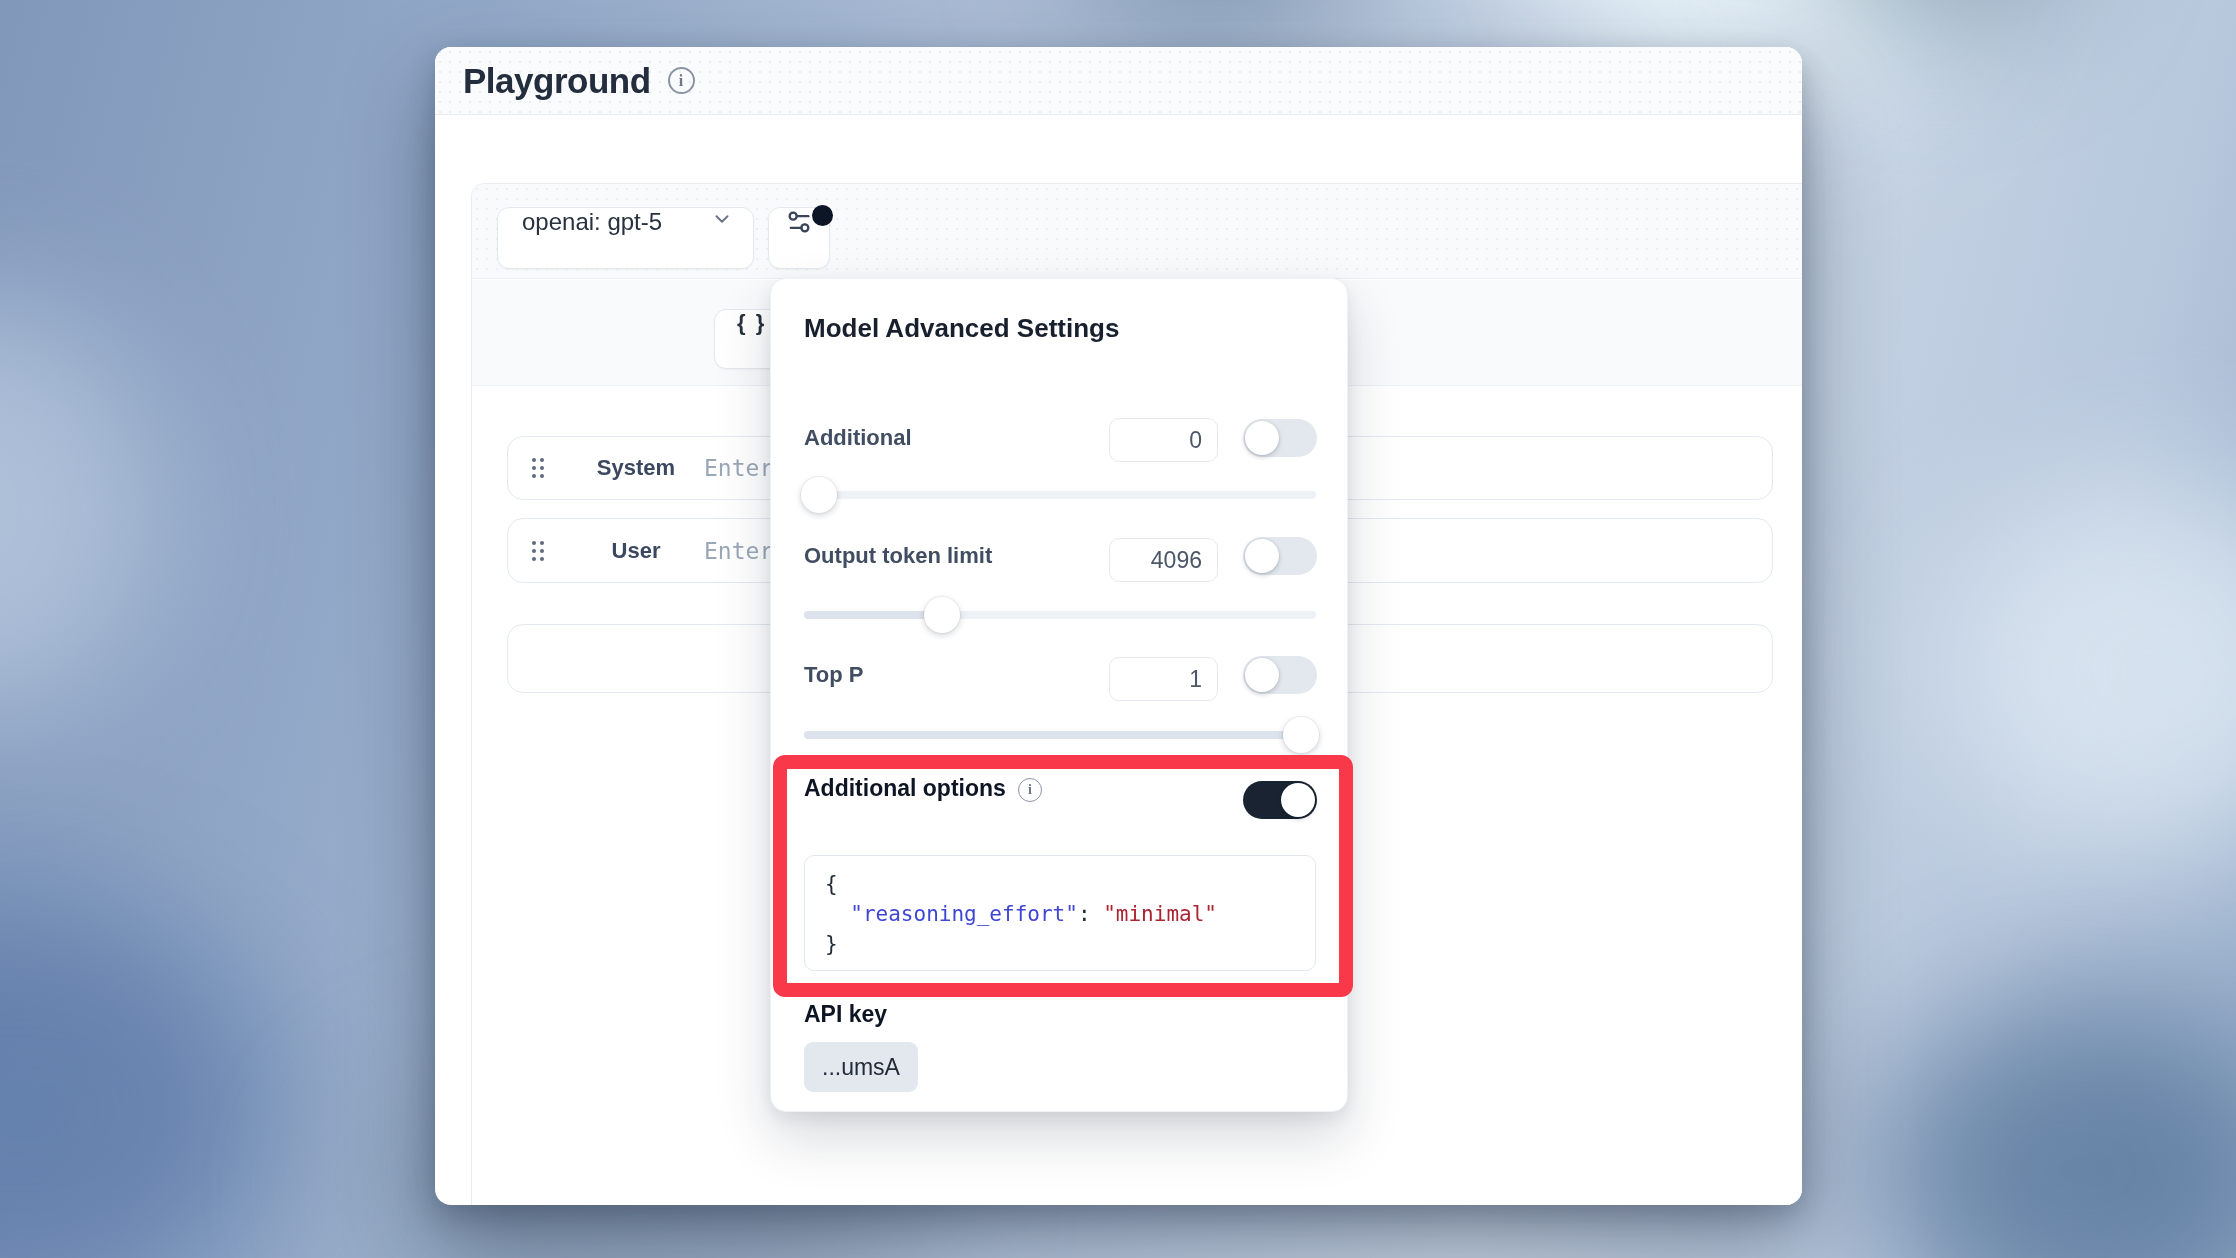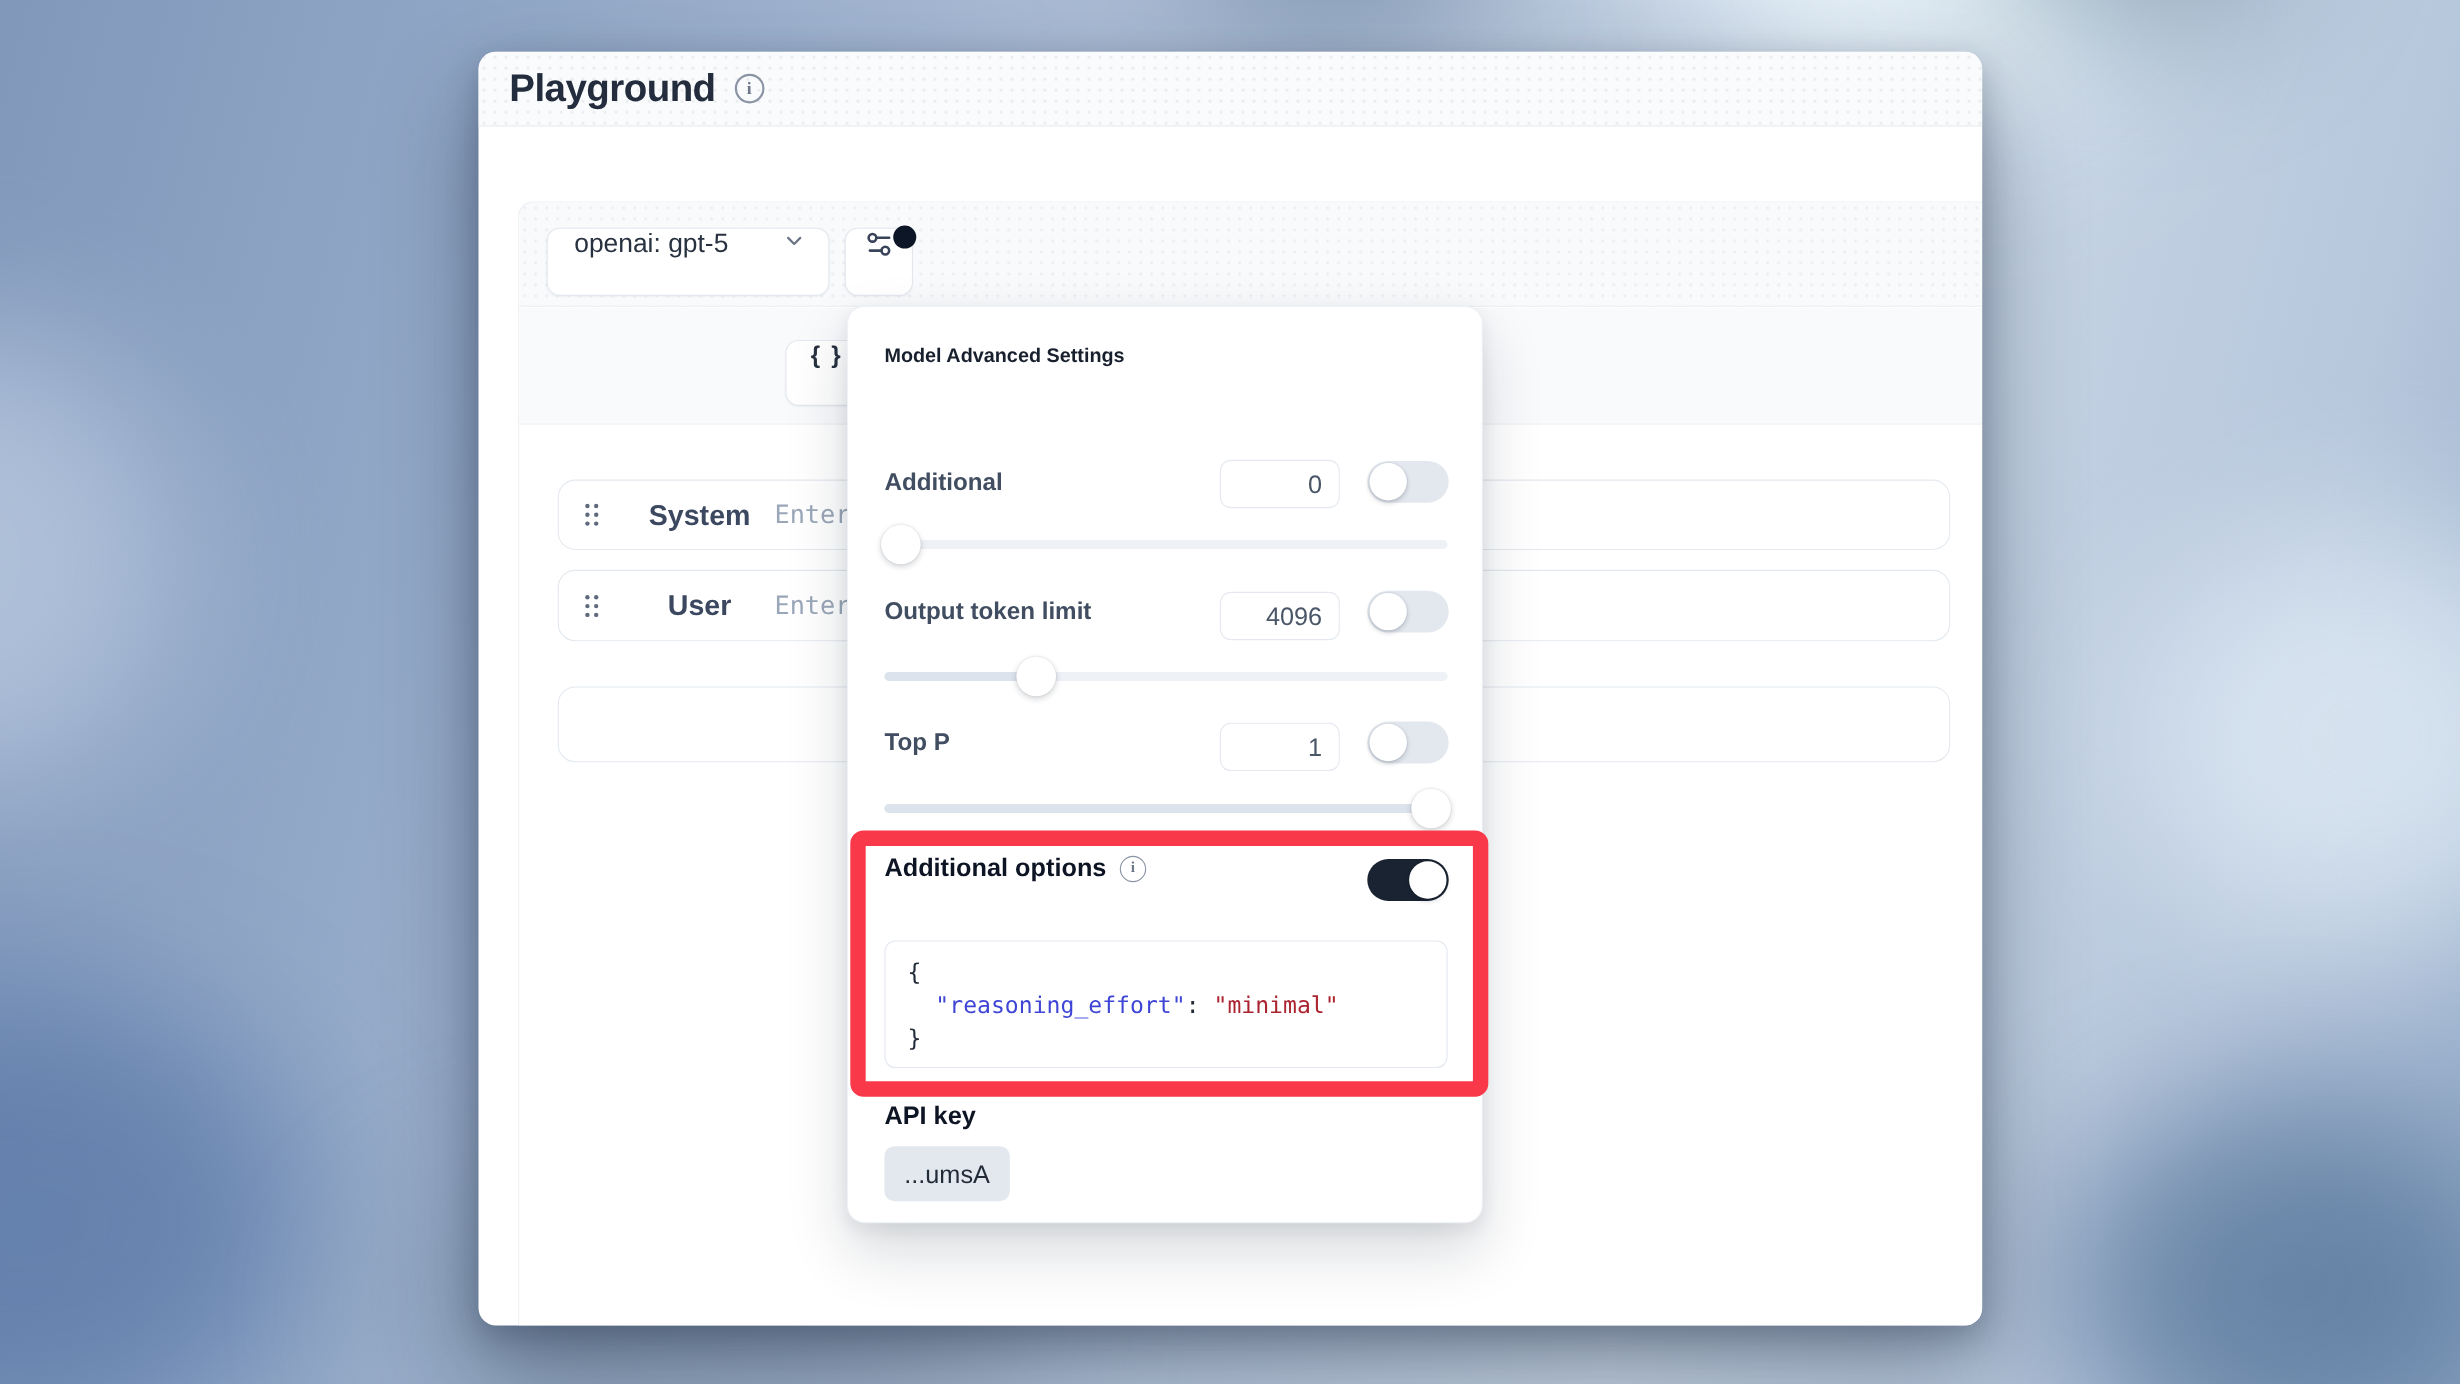--- a/index.html
+++ b/index.html
@@ -69,30 +69,30 @@
   .msg-row { position:absolute; left:35px; width:1266px; background:#fff;
     border:1.5px solid #e4e9ef; border-radius:16px; }
   .row-sys { top:252px; height:64px; }
   .row-usr { top:334px; height:65px; }
   .row-empty { top:440px; height:69px; }
   .grip { position:absolute; left:24px; top:50%; transform:translateY(-50%);
     display:grid; grid-template-columns:4px 4px; grid-auto-rows:4px; gap:4px; }
   .grip i { width:4px; height:4px; border-radius:50%; background:#5f6b7d; }
   .role-label { position:absolute; left:58px; top:0; width:140px; height:100%;
     display:flex; align-items:center; justify-content:center;
-    font-size:26px; font-weight:bold; color:#3b4860; }
+    font-size:22px; font-weight:bold; color:#3b4860; }
   .row-placeholder { position:absolute; left:196px; top:0; height:100%;
     display:flex; align-items:center; font-family:"DejaVu Sans Mono", monospace;
     font-size:23px; color:#9aa7b8; }
 
   
   .popover { position:absolute; left:770px; top:278px; width:578px; height:834px;
     background:#fff; border:1px solid #eef1f5; border-radius:16px; z-index:30;
     box-shadow:0 26px 55px rgba(15,23,42,.16), 0 6px 16px rgba(15,23,42,.08); }
-  .pop-title { position:absolute; left:33px; top:34px; font-size:18px; font-weight:bold; color:#18202e; }
+  .pop-title { position:absolute; left:33px; top:34px; font-size:26px; font-weight:bold; color:#18202e; }
   .pop-sub { position:absolute; left:33px; top:79px; font-size:22px; color:#6a7585; }
 
   .param-label { position:absolute; left:33px; font-size:22px; font-weight:bold; color:#414d60; }
   .num-input { position:absolute; left:338px; width:109px; height:44px;
     border:1px solid #e5e9ef; border-radius:10px; background:#fff;
     display:flex; align-items:center; justify-content:flex-end; padding-right:15px;
     font-size:23px; color:#4b5768; }
   .toggle { position:absolute; left:472px; width:74px; height:38px; border-radius:19px;
     background:#e3e8ef; }
   .toggle .knob { position:absolute; left:2px; top:2px; width:34px; height:34px;

